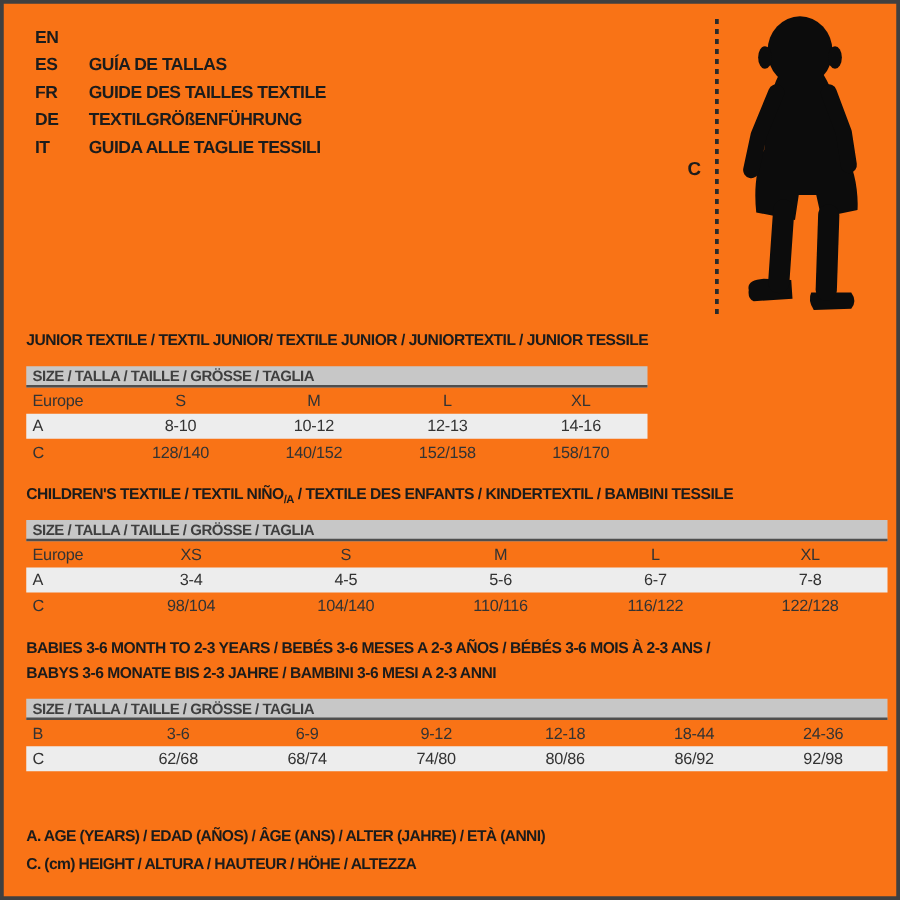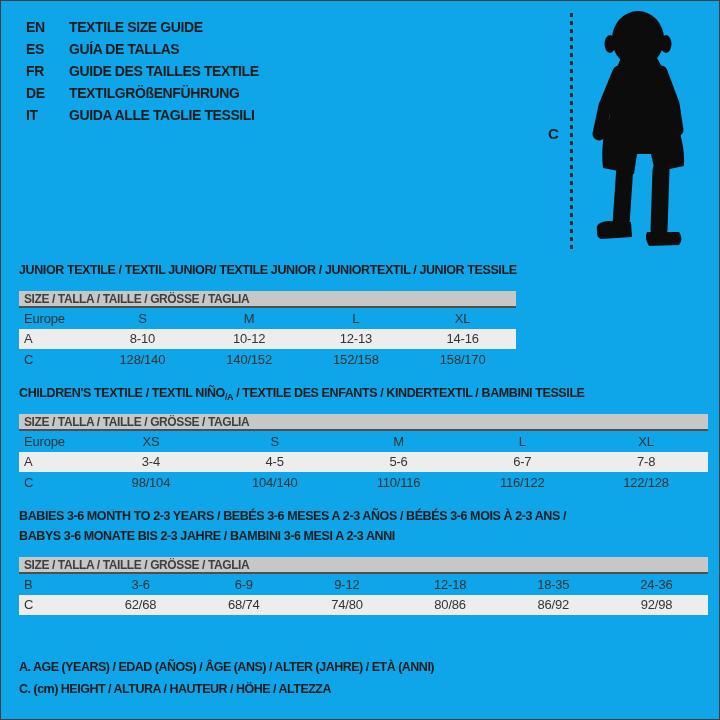--- a/index.html
+++ b/index.html
@@ -1,19 +1,19 @@
 <!DOCTYPE html>
 <html><head>
 <meta charset="utf-8">
 <style>
   html,body { margin:0; padding:0; background:#fff; }
   .canvas {
-    position:relative; width:720px; height:720px; background:#0ea5e9;
+    position:relative; width:720px; height:720px; background:#f97316;
     font-family:"Liberation Sans", sans-serif; color:#1d1d1d;
-    overflow:hidden; box-sizing:border-box; border:1px solid #404040;
+    overflow:hidden; box-sizing:border-box; border:3px solid #404040;
   }
   
   .lang-list { position:absolute; left:25px; top:15px; }
   .lang-row { display:flex; height:22px; align-items:center;
     font-size:14px; font-weight:bold; letter-spacing:-0.4px; color:#1c1c1c; }
   .lang-code { width:43px; }
   
   .measure-line { position:absolute; left:569px; top:12px; width:3px; height:238px;
     background:repeating-linear-gradient(to bottom,#2a2a2a 0 4px,transparent 4px 8px); }
   .figure-label { position:absolute; left:547px; top:124px; font-size:15px;
@@ -41,21 +41,20 @@
     letter-spacing:-0.5px; color:#1b1b1b; white-space:nowrap; }
 </style>
 </head>
 <body>
 
 <div class="canvas">
 
   <div class="lang-list">
     <div class="lang-row">
       <span class="lang-code">EN</span>
-      <span class="lang-label">TEXTILE SIZE GUIDE</span>
     </div>
     <div class="lang-row">
       <span class="lang-code">ES</span>
       <span class="lang-label">GUÍA DE TALLAS</span>
     </div>
     <div class="lang-row">
       <span class="lang-code">FR</span>
       <span class="lang-label">GUIDE DES TAILLES TEXTILE</span>
     </div>
     <div class="lang-row">
@@ -152,21 +151,21 @@
     <div>BABYS 3-6 MONATE BIS 2-3 JAHRE / BAMBINI 3-6 MESI A 2-3 ANNI</div>
   </div>
   <div class="size-table w-wide" style="top:556px">
     <div class="bar">SIZE / TALLA / TAILLE / GRÖSSE / TAGLIA</div>
     <div class="trow">
       <span class="tlabel">B</span>
       <span class="tcell">3-6</span>
       <span class="tcell">6-9</span>
       <span class="tcell">9-12</span>
       <span class="tcell">12-18</span>
-      <span class="tcell">18-35</span>
+      <span class="tcell">18-44</span>
       <span class="tcell">24-36</span>
     </div>
     <div class="trow striped">
       <span class="tlabel">C</span>
       <span class="tcell">62/68</span>
       <span class="tcell">68/74</span>
       <span class="tcell">74/80</span>
       <span class="tcell">80/86</span>
       <span class="tcell">86/92</span>
       <span class="tcell">92/98</span>

